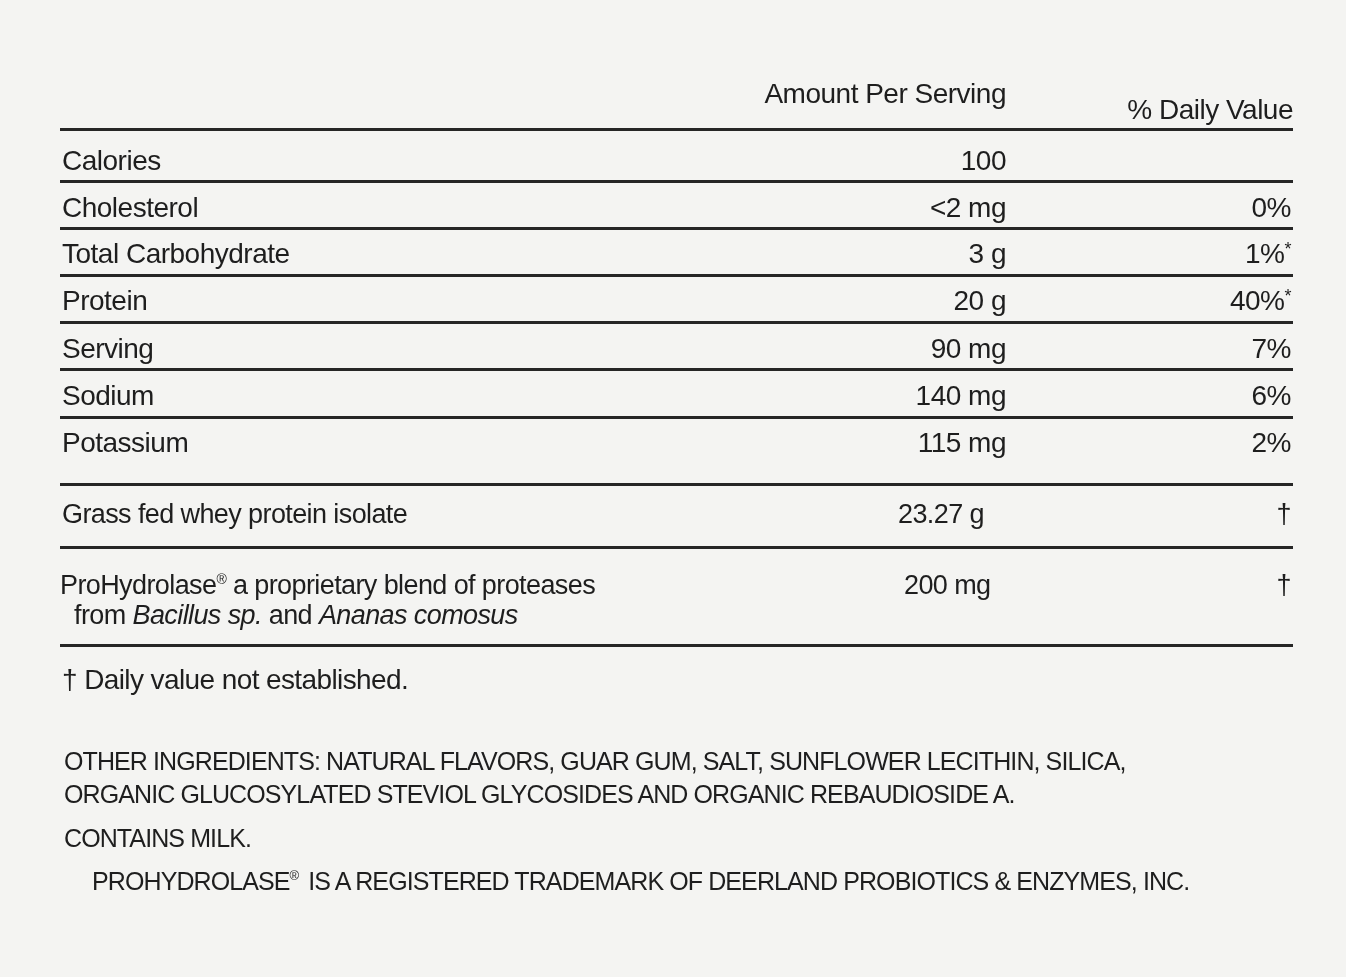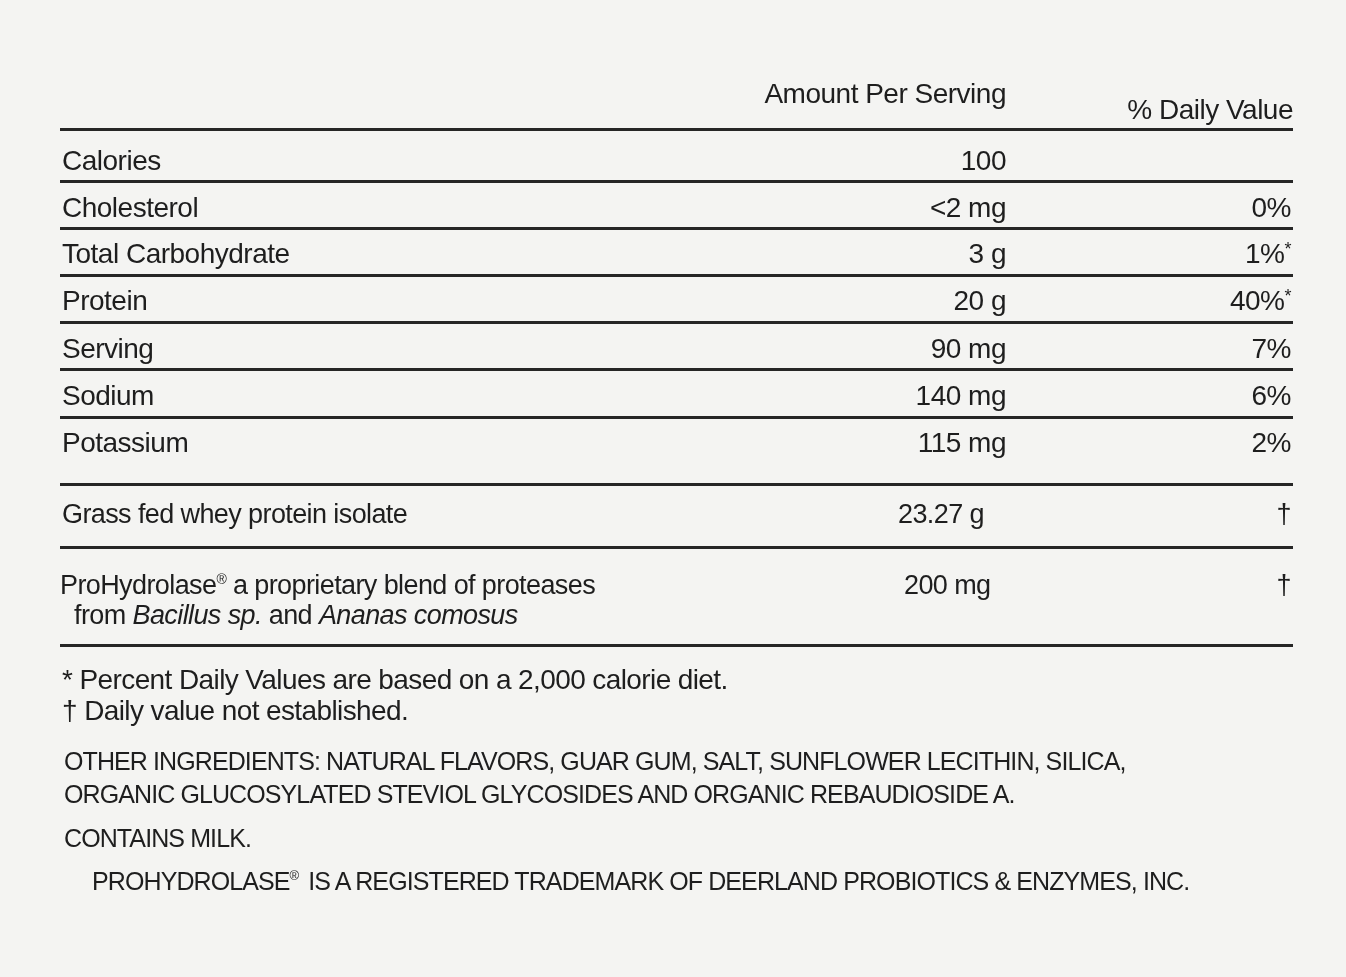--- a/index.html
+++ b/index.html
@@ -234,21 +234,20 @@
       <span class="blend-line1"><span>ProHydrolase</span><sup>®</sup><span> a proprietary blend of proteases</span></span>
       <span class="blend-line2"><span>from </span><i>Bacillus sp.</i><span> and </span><i>Ananas comosus</i></span>
     </span>
     <span class="amount" style="left:844px">200 mg</span>
     <span class="dv">†</span>
   </div>
 
   <div class="rule" style="top:644px"></div>
 
   <div class="footnotes">
-    <div>* Percent Daily Values are based on a 2,000 calorie diet.</div>
     <div>† Daily value not established.</div>
   </div>
 
   <div class="ingredients">
     <div>OTHER INGREDIENTS: NATURAL FLAVORS, GUAR GUM, SALT, SUNFLOWER LECITHIN, SILICA,</div>
     <div>ORGANIC GLUCOSYLATED STEVIOL GLYCOSIDES AND ORGANIC REBAUDIOSIDE A.</div>
   </div>
 
   <div class="allergen">CONTAINS MILK.</div>
 

